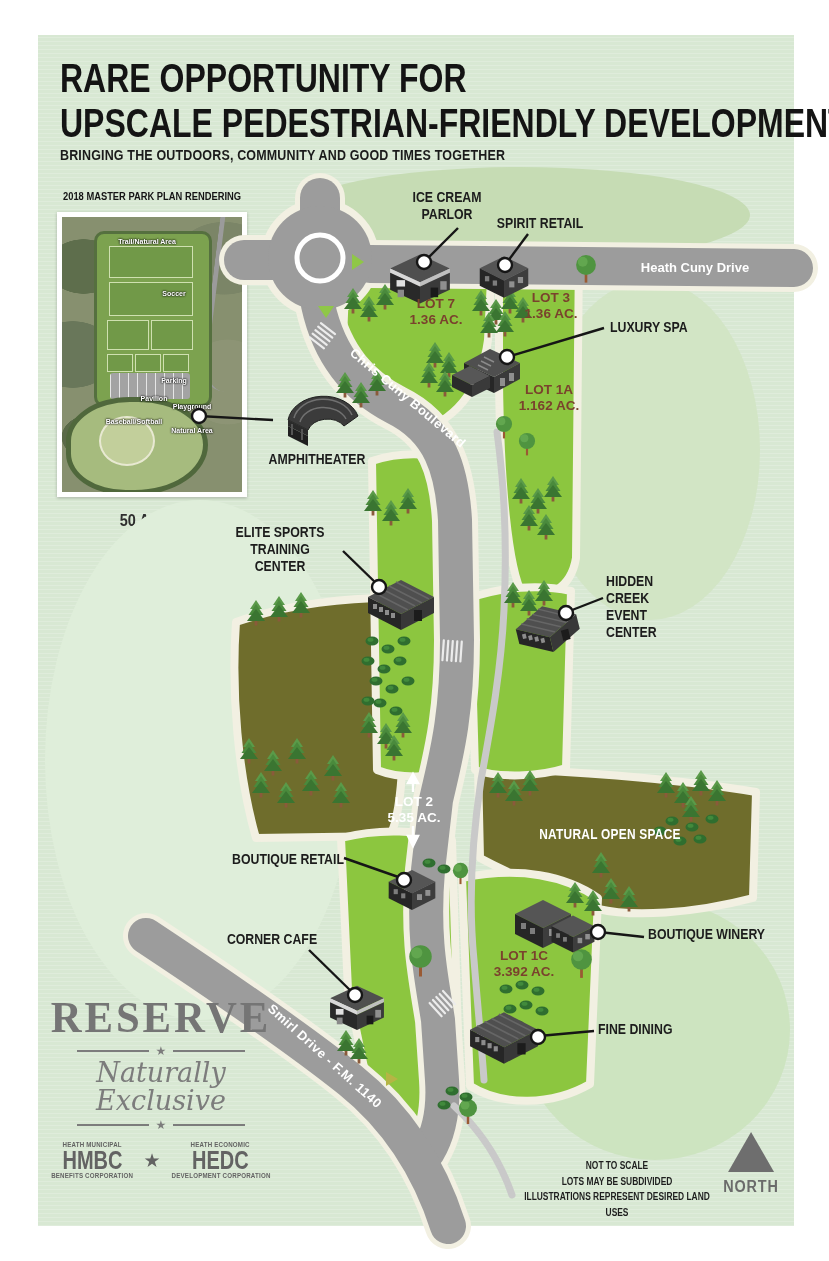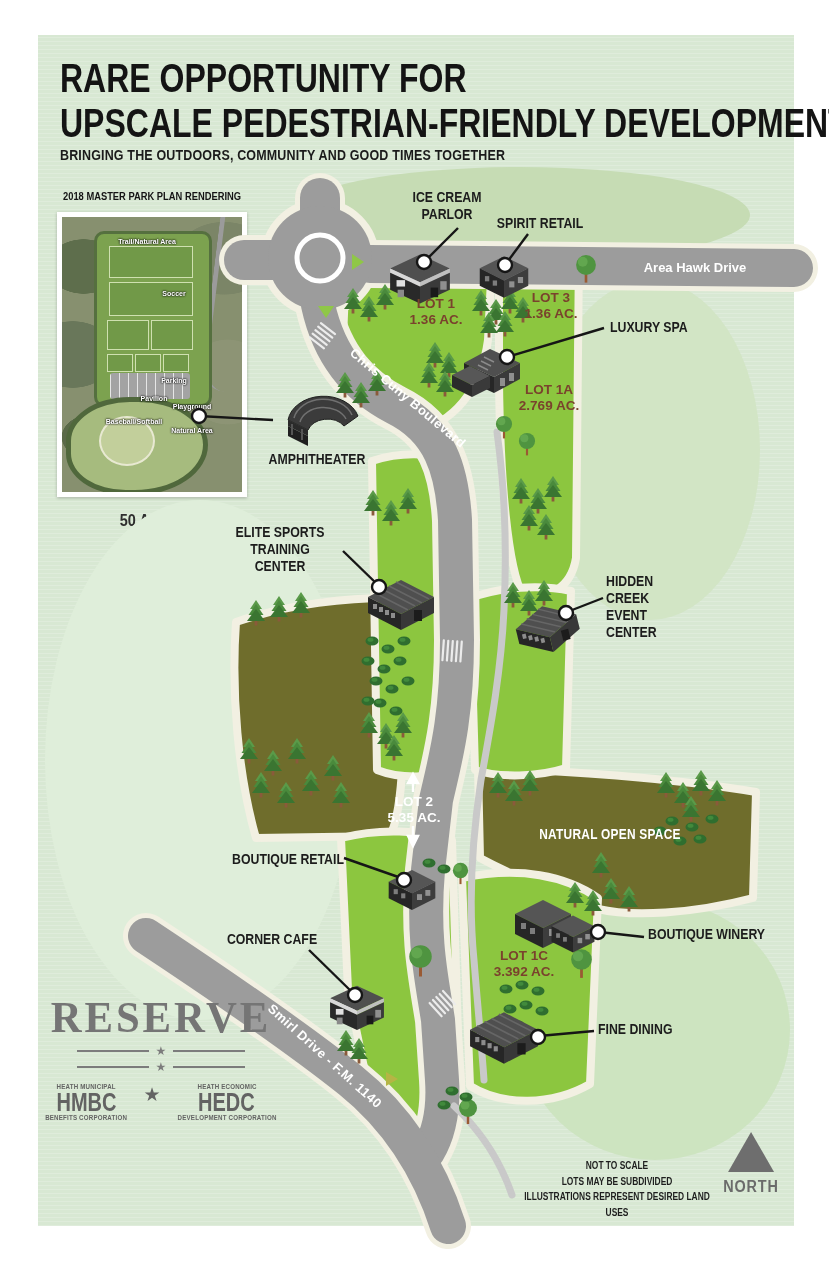--- a/index.html
+++ b/index.html
@@ -59,21 +59,21 @@
 
   
   #logo{position:absolute;left:45px;top:993px;width:232px;text-align:center;color:#7a7a7a;}
   .logo-the{font-family:"DejaVu Serif",serif;font-style:italic;font-size:33px;color:#8a8a8a;line-height:34px;}
   .logo-name{font-family:"Liberation Serif",serif;font-weight:bold;font-size:45px;line-height:48px;
            letter-spacing:3px;color:#757575;transform:scaleX(.95);transform-origin:center;}
   .logo-div{display:flex;align-items:center;justify-content:center;gap:7px;color:#7c7c7c;margin:4px 0 2px;}
   .logo-div .ln{width:72px;height:2px;background:#7c7c7c;}
   .logo-div .st{font-size:12px;line-height:12px;}
   .logo-tag{font-family:"DejaVu Serif",serif;font-style:italic;font-size:27px;line-height:28px;color:#7c7c7c;}
-  #orgs{display:flex;justify-content:center;gap:14px;margin-top:10px;color:#636363;}
+  #orgs{display:flex;align-items:center;justify-content:center;gap:8px;margin-top:10px;color:#636363;}
   .org{display:flex;flex-direction:column;align-items:center;}
   .org .tiny{font-size:6.5px;font-weight:bold;letter-spacing:.2px;transform:scaleX(.95);white-space:nowrap;}
   .org .abbr{font-size:25px;font-weight:bold;line-height:24px;transform:scaleX(.8);}
   .org-star{font-size:19px;color:#636363;}
 
   
   #disclaimer{position:absolute;left:617px;top:1158px;width:260px;margin-left:-130px;text-align:center;
            font-size:10.5px;line-height:15.5px;font-weight:bold;color:#1e1e1e;transform:scaleX(.8);}
   #north{position:absolute;left:751px;top:1132px;transform:translateX(-50%);text-align:center;}
   #north .tri{width:0;height:0;margin:0 auto;border-left:23px solid transparent;
@@ -410,53 +410,54 @@
   <div class="map-label la" style="left:610px;top:318px">LUXURY SPA</div>
   <div class="map-label" style="left:317px;top:450px;width:140px">AMPHITHEATER</div>
   <div class="map-label" style="left:280px;top:523px;width:122px">ELITE SPORTS TRAINING CENTER</div>
   <div class="map-label la" style="left:606px;top:572px;width:100px;white-space:normal">HIDDEN CREEK EVENT CENTER</div>
   <div class="map-label" style="left:288px;top:850px;width:140px">BOUTIQUE RETAIL</div>
   <div class="map-label" style="left:272px;top:930px;width:120px">CORNER CAFE</div>
   <div class="map-label la" style="left:648px;top:925px">BOUTIQUE WINERY</div>
   <div class="map-label la" style="left:598px;top:1020px">FINE DINING</div>
 
   <div class="lot" style="left:436px;top:296px">
-    <div>LOT 1</div>
+    <div>LOT 7</div>
       <div>1.36 AC.</div>
     </div>
   <div class="lot" style="left:551px;top:290px">
     <div>LOT 3</div>
       <div>1.36 AC.</div>
     </div>
   <div class="lot" style="left:549px;top:382px">
     <div>LOT 1A</div>
-      <div>2.769 AC.</div>
+      <div>1.162 AC.</div>
     </div>
   <div class="lot white" style="left:414px;top:794px">
     <div>LOT 2</div>
       <div>5.35 AC.</div>
     </div>
   <div class="lot" style="left:524px;top:948px">
     <div>LOT 1C</div>
       <div>3.392 AC.</div>
     </div>
 
   <div class="open-space">NATURAL OPEN SPACE</div>
 
-  <div class="road-label" id="lbl-heath">Area Hawk Drive</div>
+  <div class="road-label" id="lbl-heath">Heath Cuny Drive</div>
   <div class="road-label" id="lbl-chris">Chris Cuny Boulevard</div>
   <div class="road-label" id="lbl-smirl">Smirl Drive - F.M. 1140</div>
 
   <div id="logo">
     <div class="logo-name">RESERVE</div>
     <div class="logo-div">
         <span class="ln"></span>
         <span class="st">★</span>
         <span class="ln"></span>
       </div>
+    <div class="logo-tag">Naturally Exclusive</div>
     <div class="logo-div">
         <span class="ln"></span>
         <span class="st">★</span>
         <span class="ln"></span>
       </div>
     <div id="orgs">
       <div class="org">
         <span class="tiny">HEATH MUNICIPAL</span>
         <span class="abbr">HMBC</span>
         <span class="tiny">BENEFITS CORPORATION</span>

